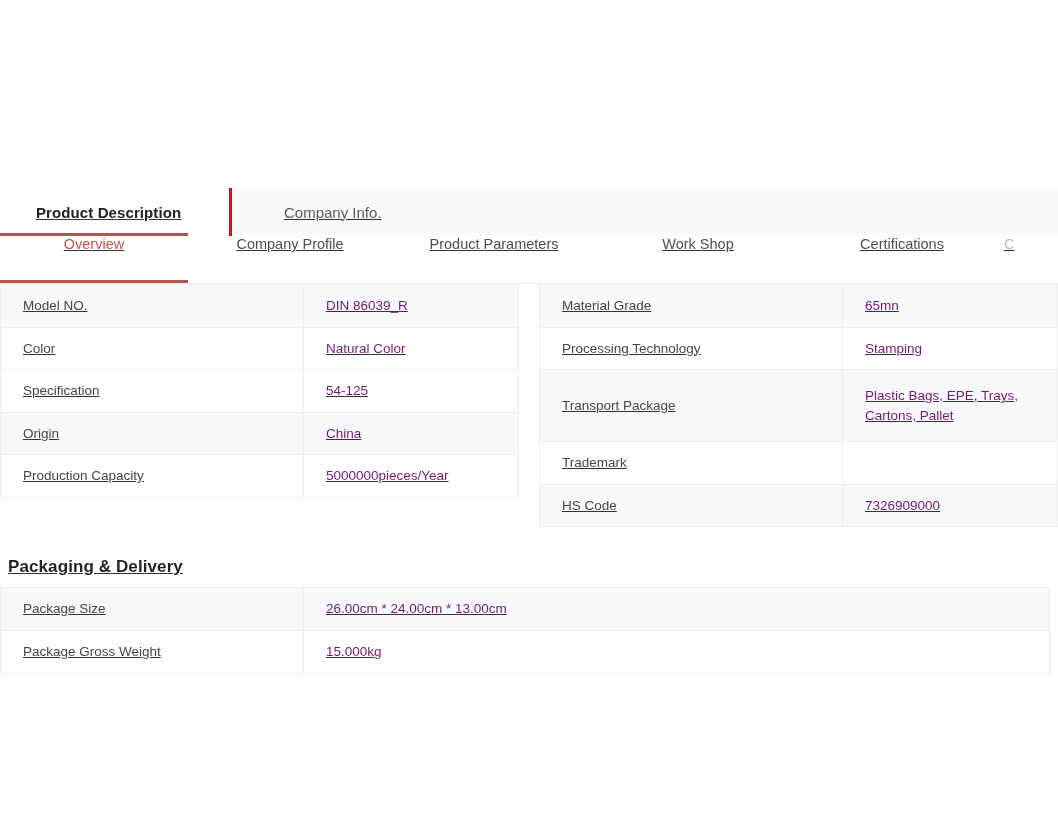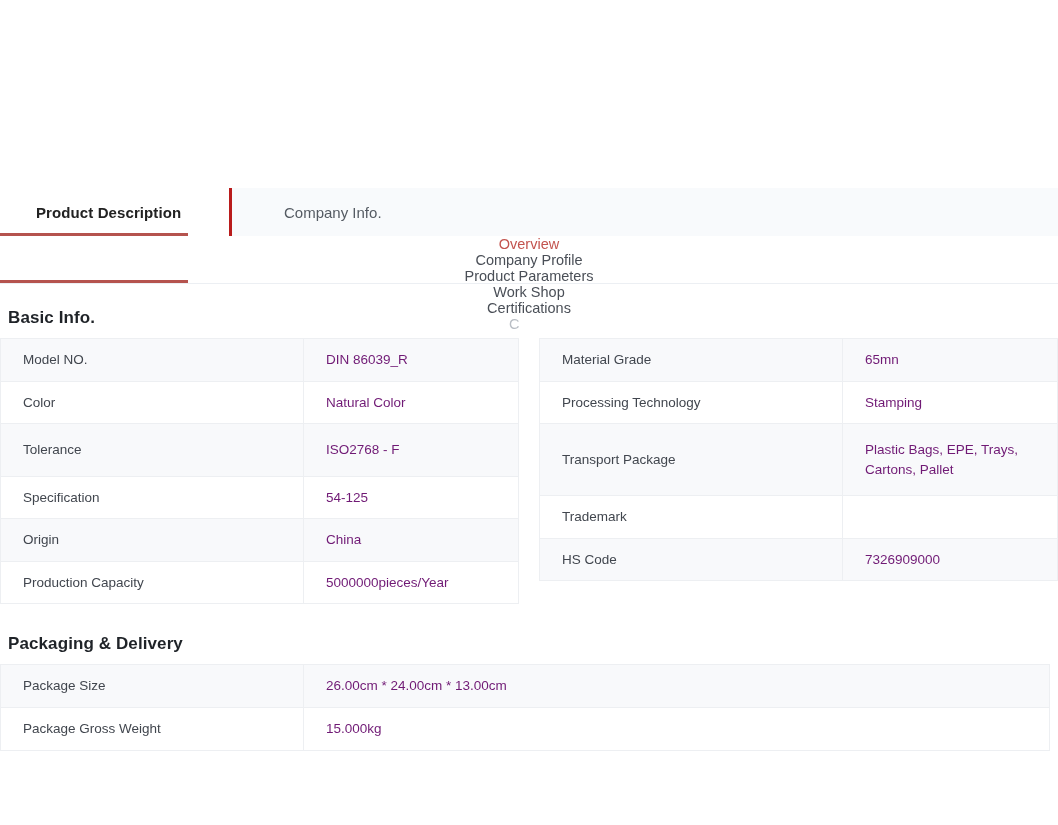--- a/index.html
+++ b/index.html
@@ -13,20 +13,21 @@
     overflow: hidden;
     font-family: "Liberation Sans", sans-serif;
     color: #333333;
     -webkit-font-smoothing: antialiased;
   }
 
   .page {
     position: relative;
     width: 1058px;
     height: 825px;
+    text-decoration: underline;
   }
 
   
   .top-spacer {
     height: 188px;
     background: #ffffff;
   }
 
   
   .primary-tabs {
@@ -70,24 +71,22 @@
 
   
   .secondary-nav {
     position: relative;
     height: 47px;
     background: #ffffff;
     border-bottom: 1px solid #eceff3;
   }
   .secondary-nav-inner {
     display: flex;
-    align-items: center;
     height: 100%;
     white-space: nowrap;
-    flex-direction: column;
   }
   .sec-tab {
     font-size: 14.5px;
     color: #4a4f57;
     text-align: center;
     flex: 0 0 auto;
   }
   .sec-tab.tab-0 { width: 188px; color: #c3544f; }
   .sec-tab.tab-1 { width: 204px; }
   .sec-tab.tab-2 { width: 204px; }
@@ -207,37 +206,32 @@
       </div>
       <div class="sec-tab tab-5">
         <span>C</span>
       </div>
     </div>
     <div class="secondary-underline"></div>
   </div>
 
   <div class="content">
 
-    <h2 class="section-title">Basic Info.</h2>
 
     <div class="tables-row">
 
       <table class="info-table left">
         <tbody>
           <tr class="odd">
             <td class="k">Model NO.</td>
             <td class="v">DIN 86039_R</td>
           </tr>
           <tr>
             <td class="k">Color</td>
             <td class="v">Natural Color</td>
-          </tr>
-          <tr class="odd tall">
-            <td class="k">Tolerance</td>
-            <td class="v">ISO2768 - F</td>
           </tr>
           <tr>
             <td class="k">Specification</td>
             <td class="v">54-125</td>
           </tr>
           <tr class="odd">
             <td class="k">Origin</td>
             <td class="v">China</td>
           </tr>
           <tr>

